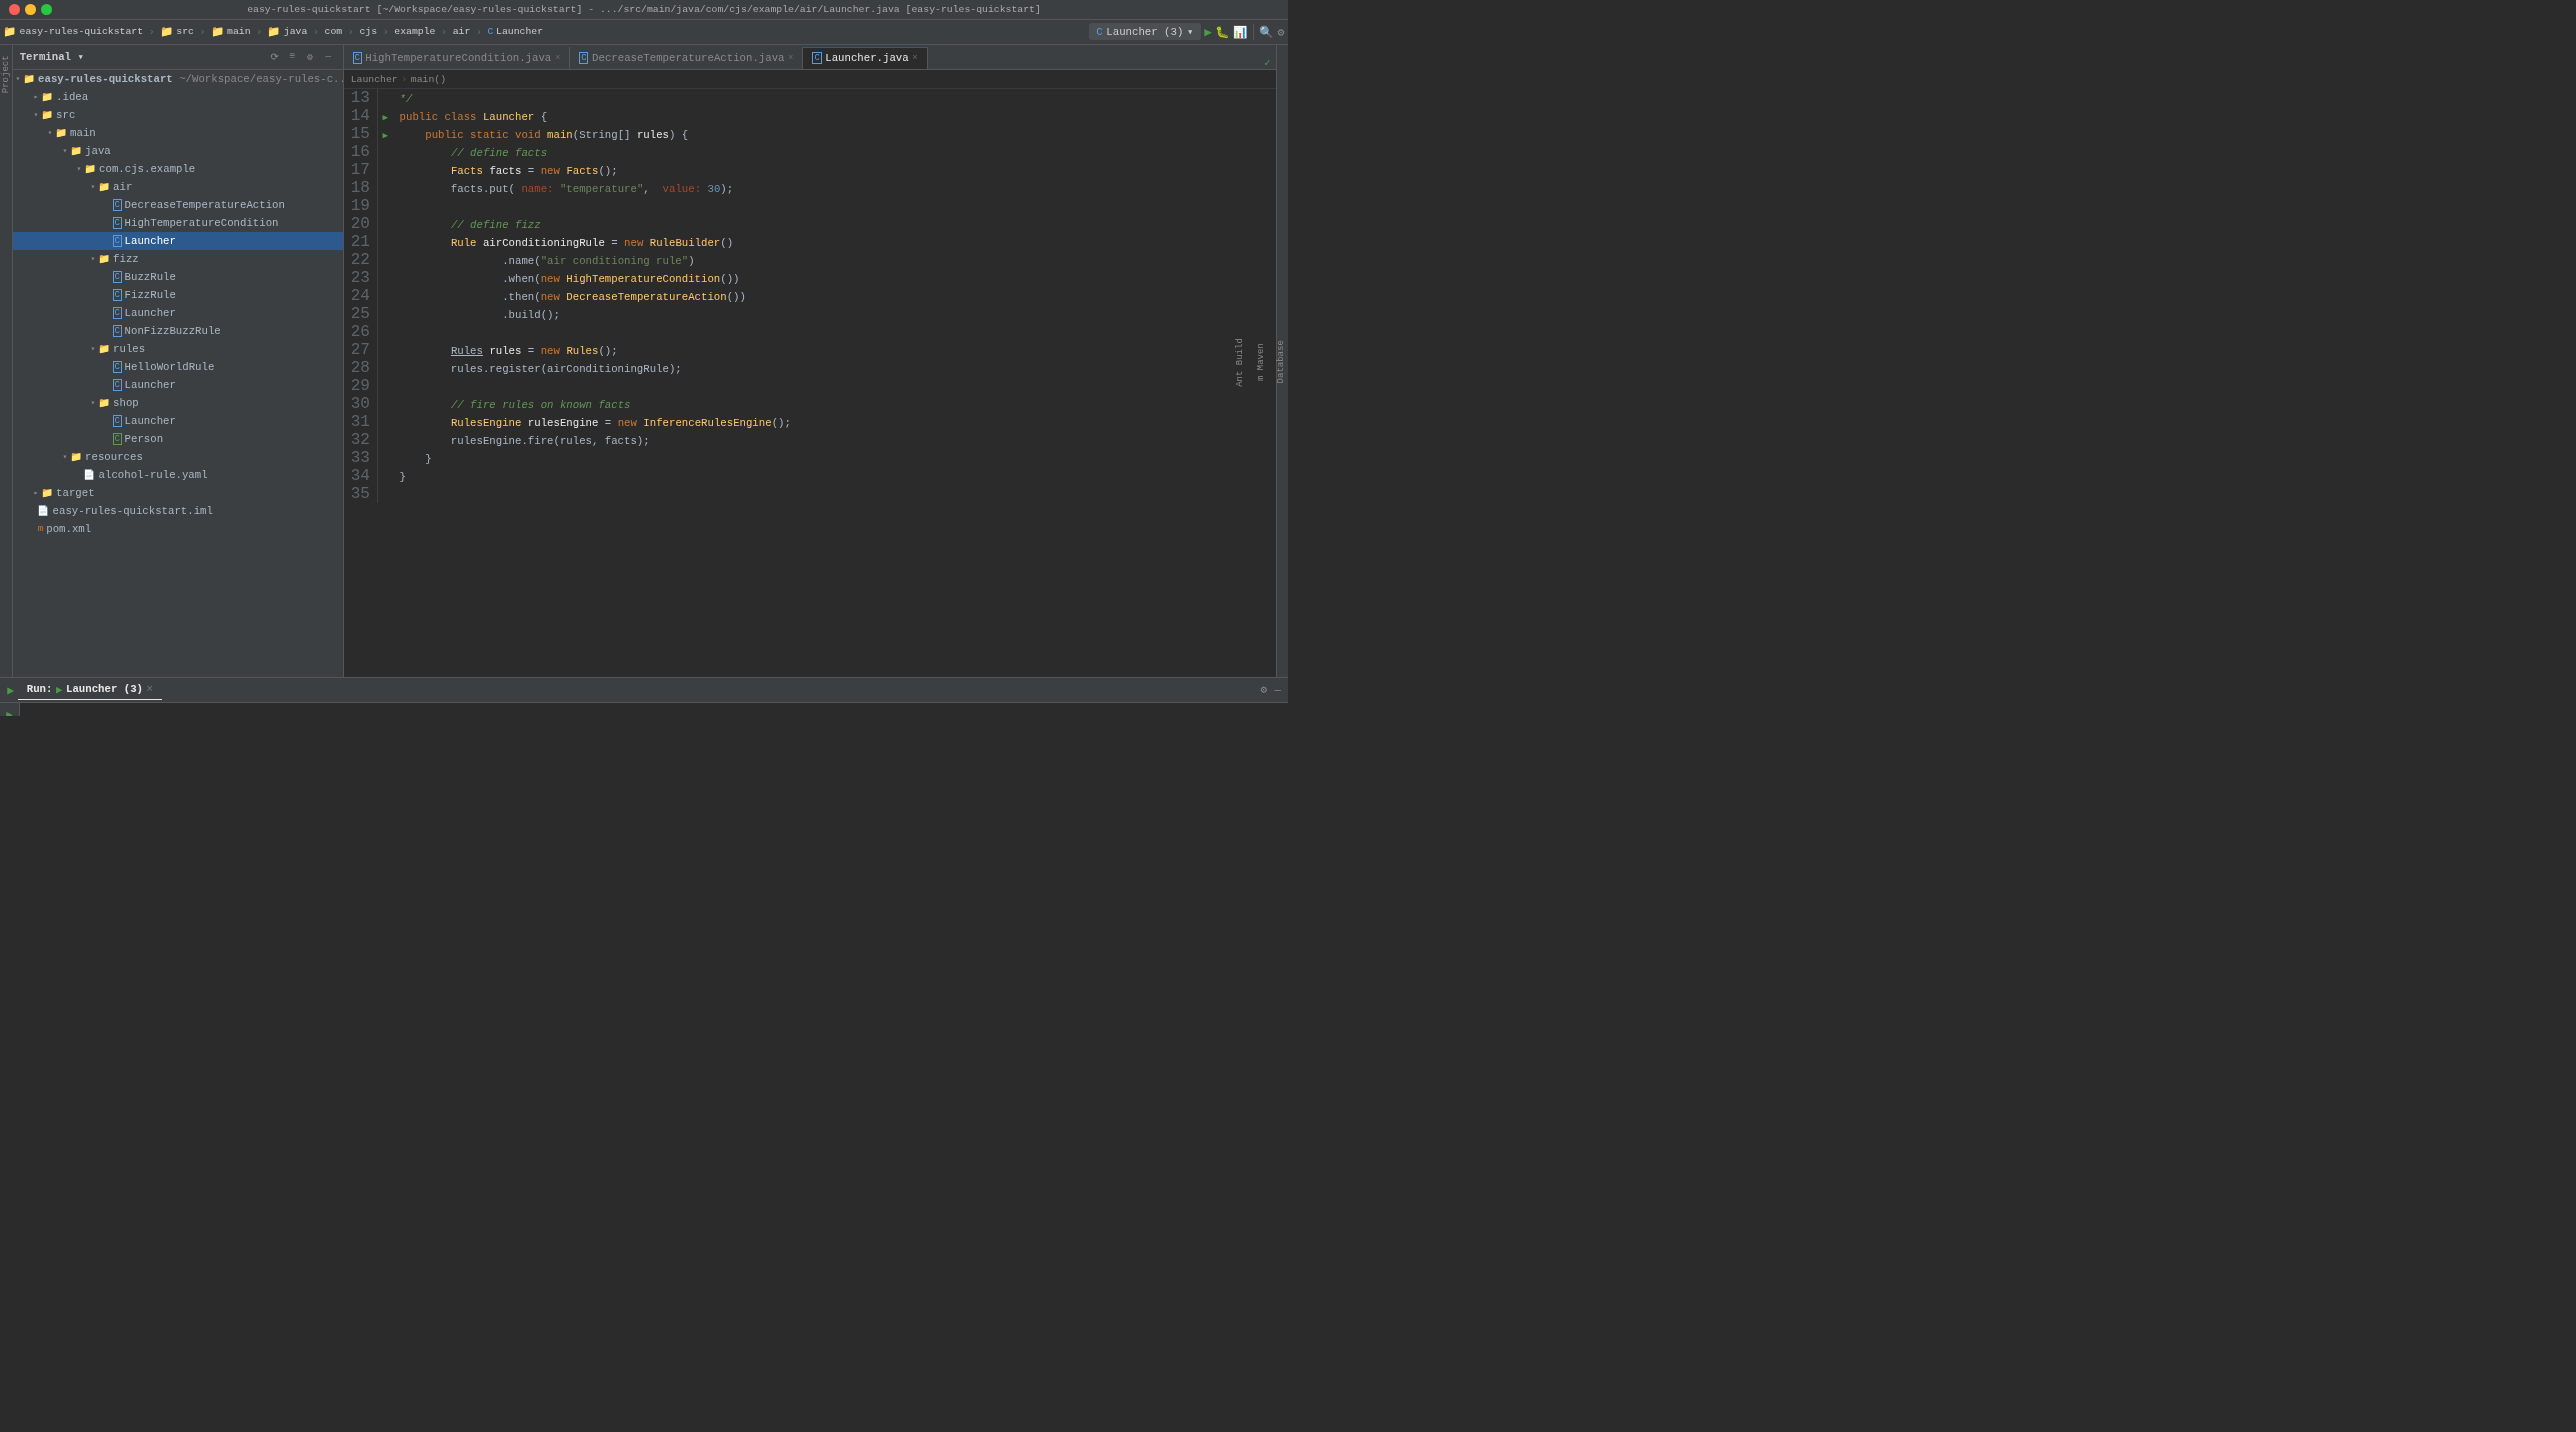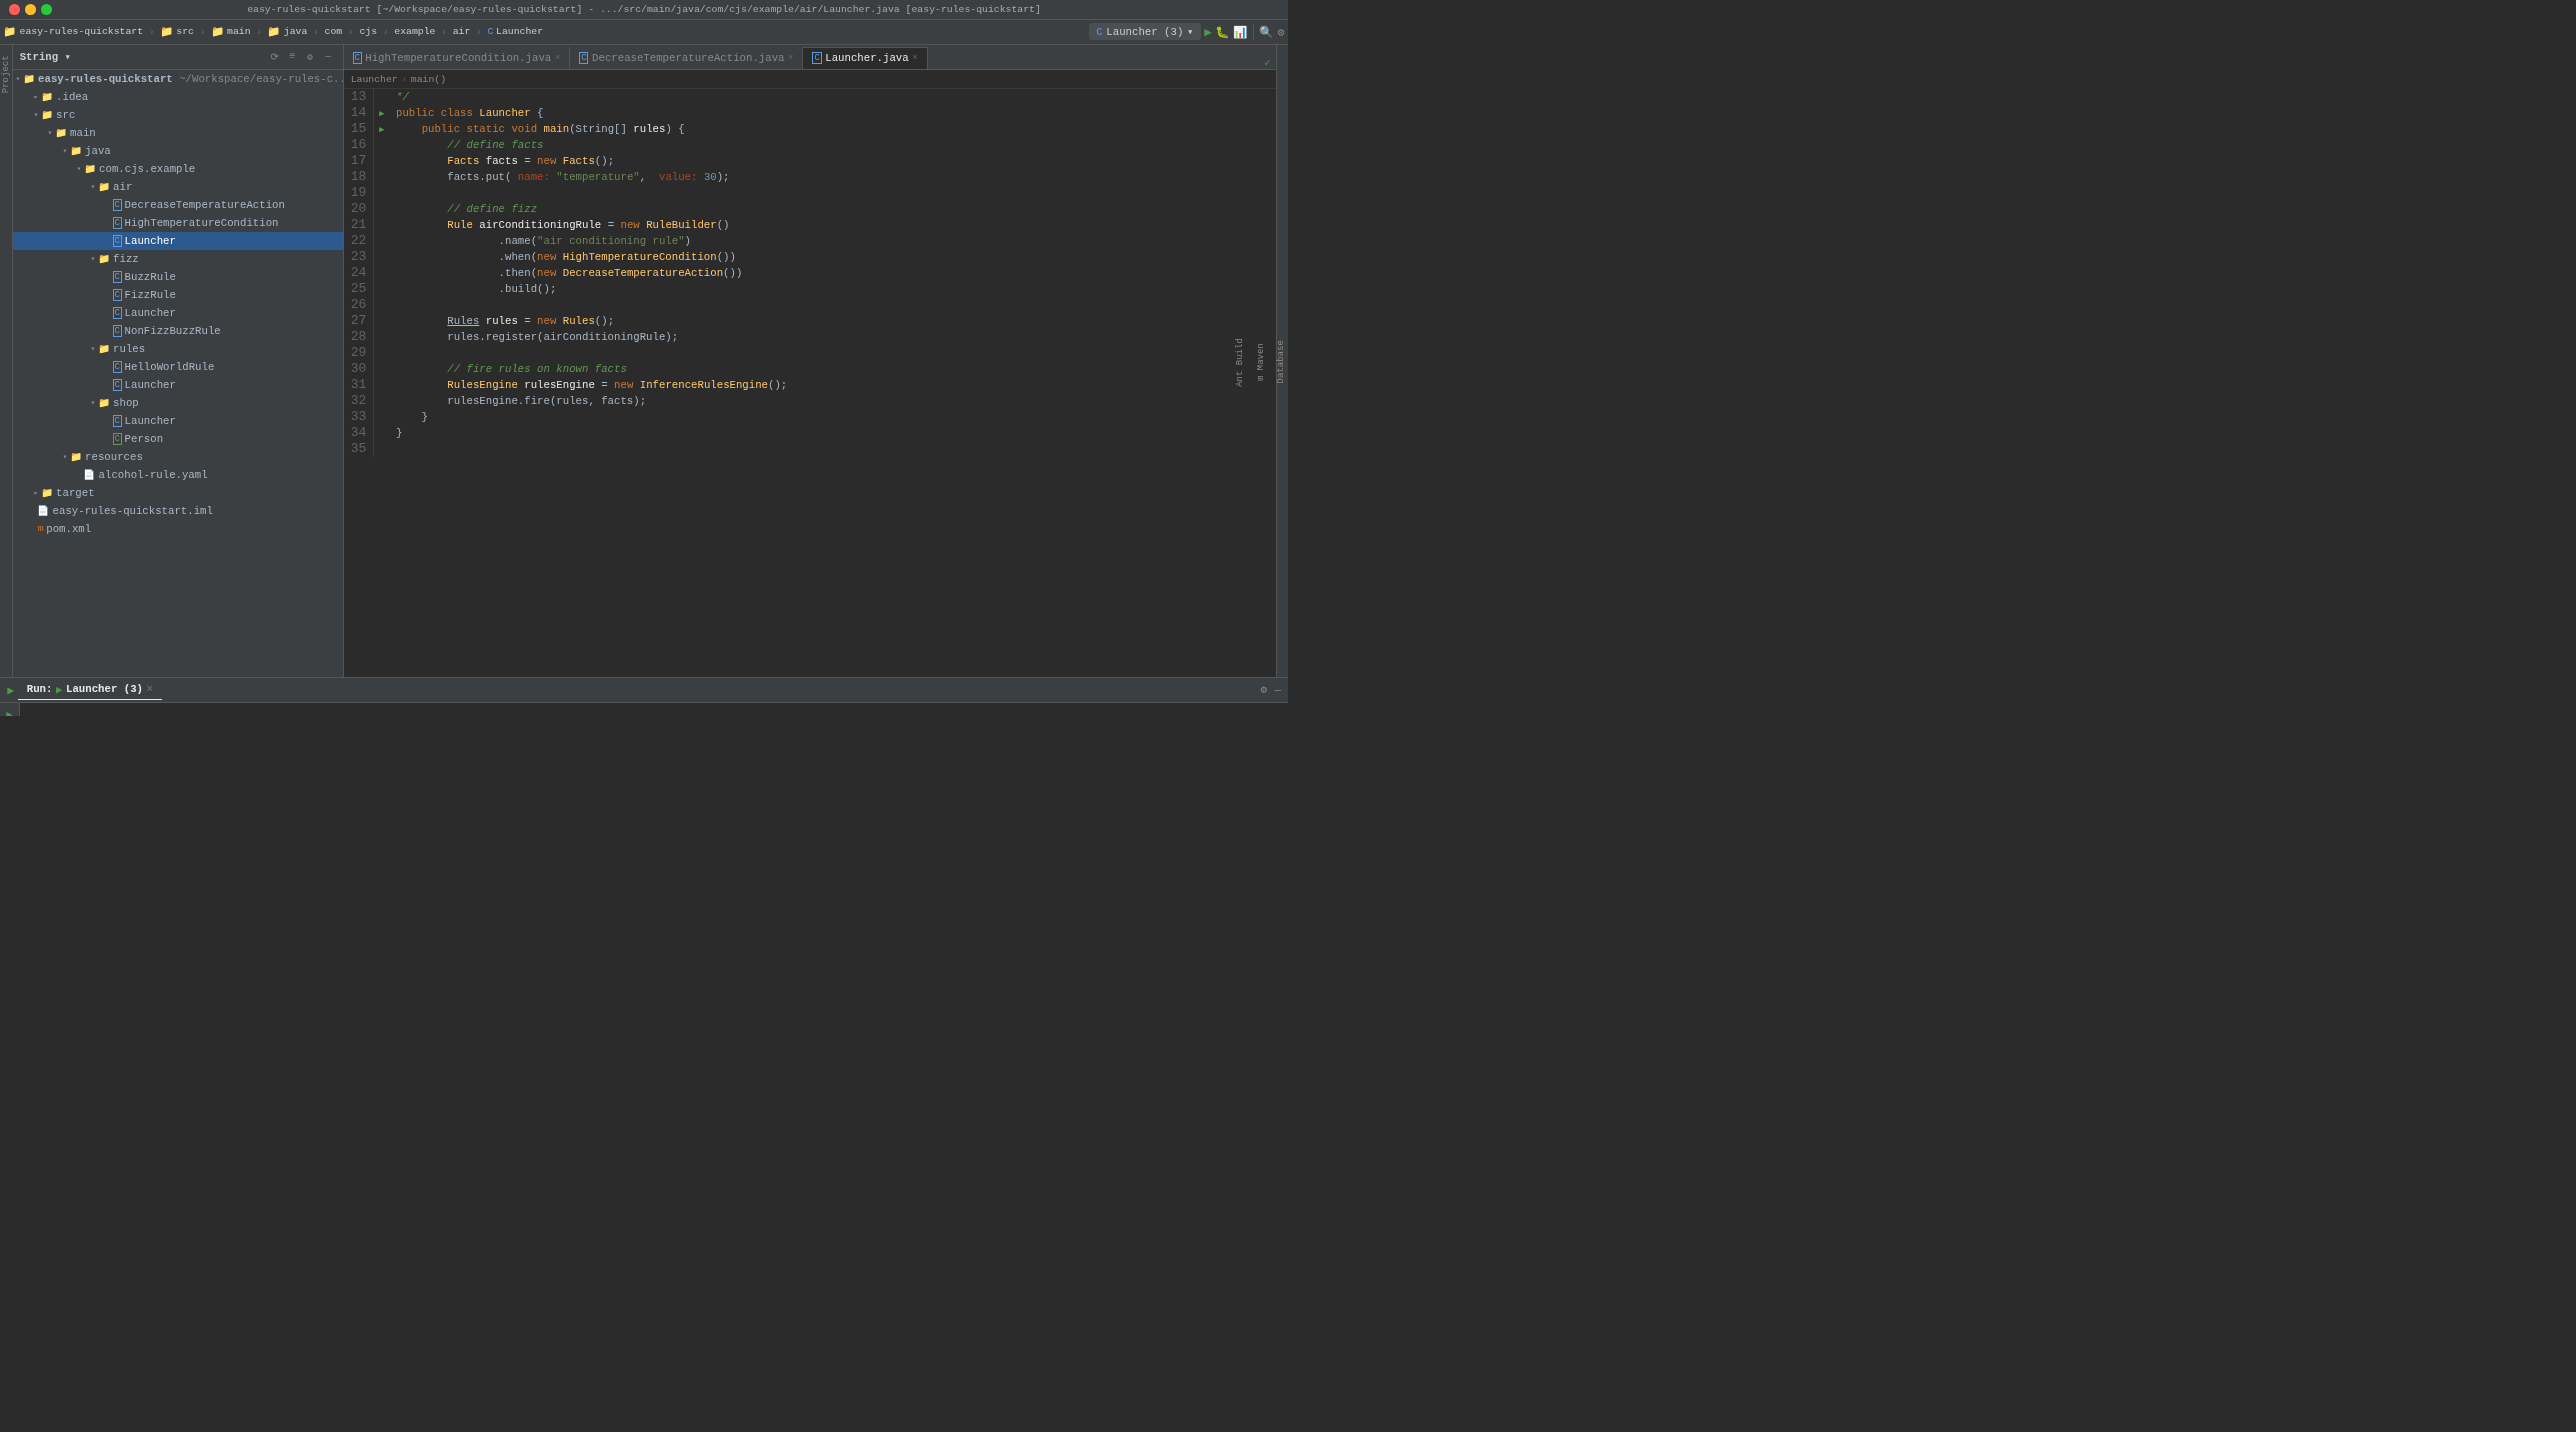--- a/index.html
+++ b/index.html
@@ -199,21 +199,21 @@
       width: 100%;
     }
     .code-row {
       display: table-row;
     }
     .line-number {
       display: table-cell;
       text-align: right;
       padding: 0 7.2px 0 7.2px;
       color: #606366;
-      font-size: 13px;
+      font-size: 16px;
       user-select: none;
       width: 27px;
       background: #2b2b2b;
       border-right: 0.9px solid #3c3f41;
     }
     .line-gutter {
       display: table-cell;
       width: 14.3px;
       background: #2b2b2b;
       text-align: center;
@@ -490,21 +490,21 @@
 </div>
 
 <div class="main-layout">
 
   <div class="sidebar-icons">
     <div class="vert-text" style="writing-mode:vertical-rl;transform:rotate(180deg);font-size:9px;color:#888;cursor:pointer;">Project</div>
   </div>
 
   <div class="project-panel">
     <div class="panel-header">
-      <span class="panel-title">String ▾</span>
+      <span class="panel-title">Terminal ▾</span>
       <div class="panel-actions">
         <div class="panel-action-btn">⟳</div>
         <div class="panel-action-btn">≡</div>
         <div class="panel-action-btn">⚙</div>
         <div class="panel-action-btn">—</div>
       </div>
     </div>
     <div class="tree">
 
       <div class="tree-item">

